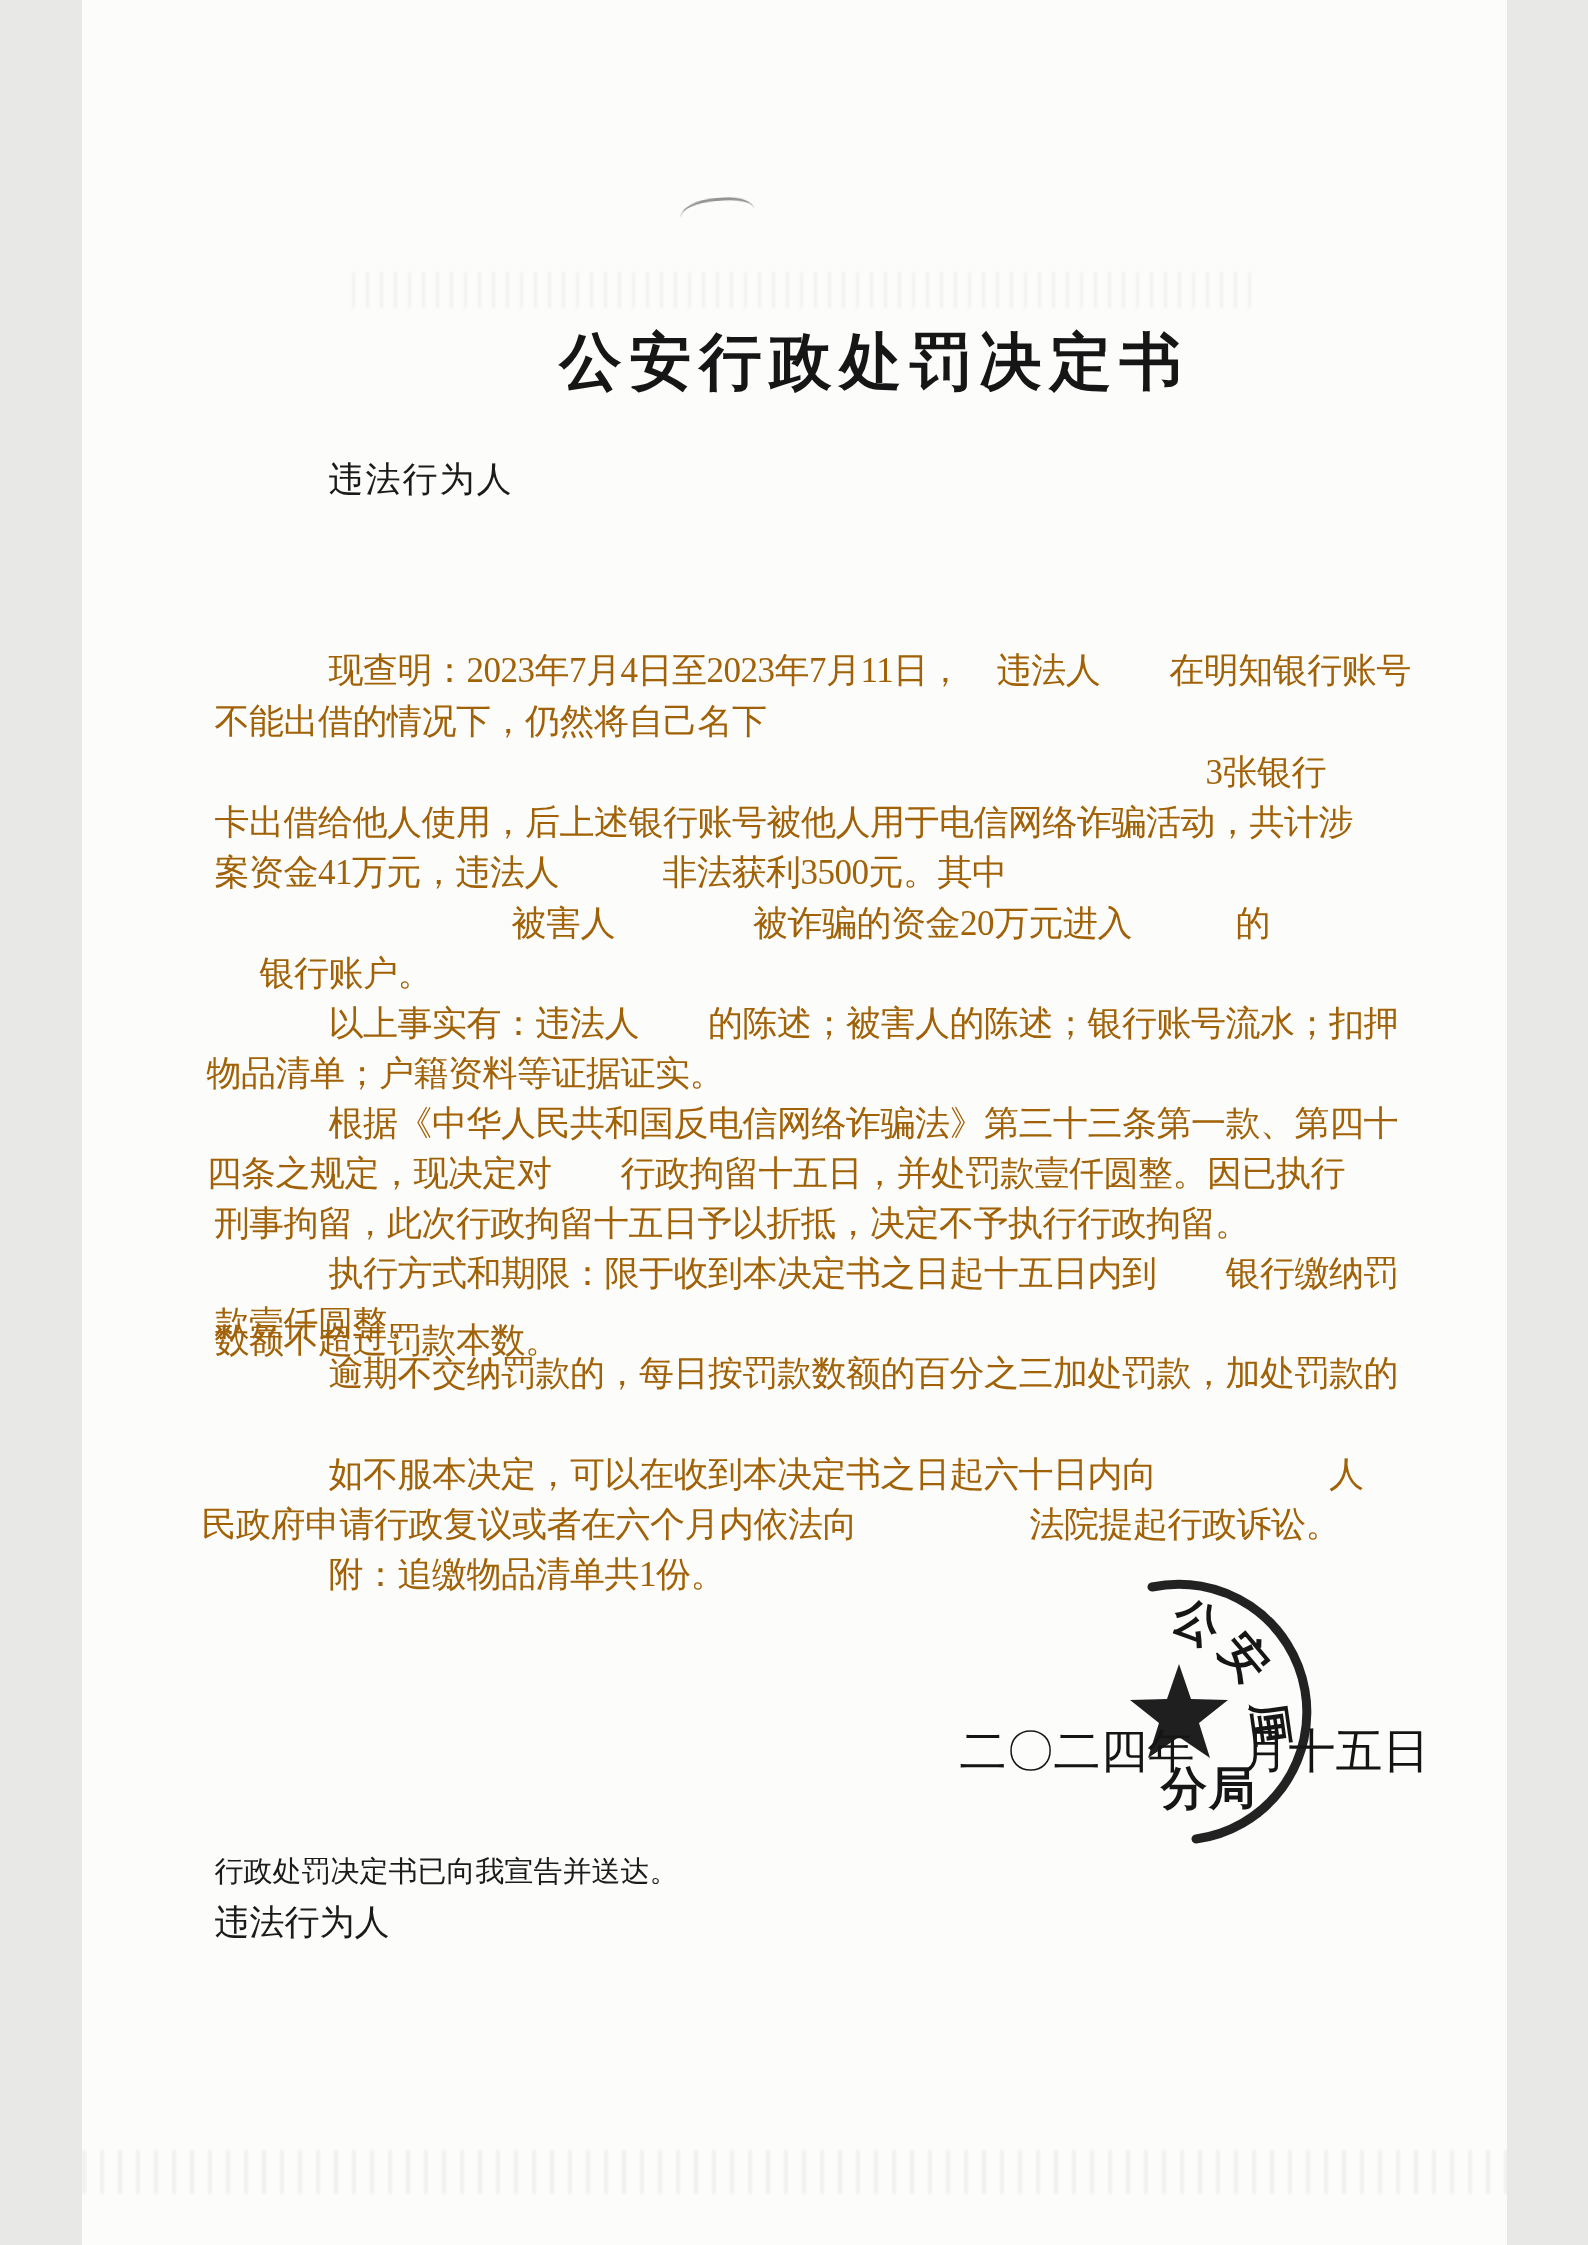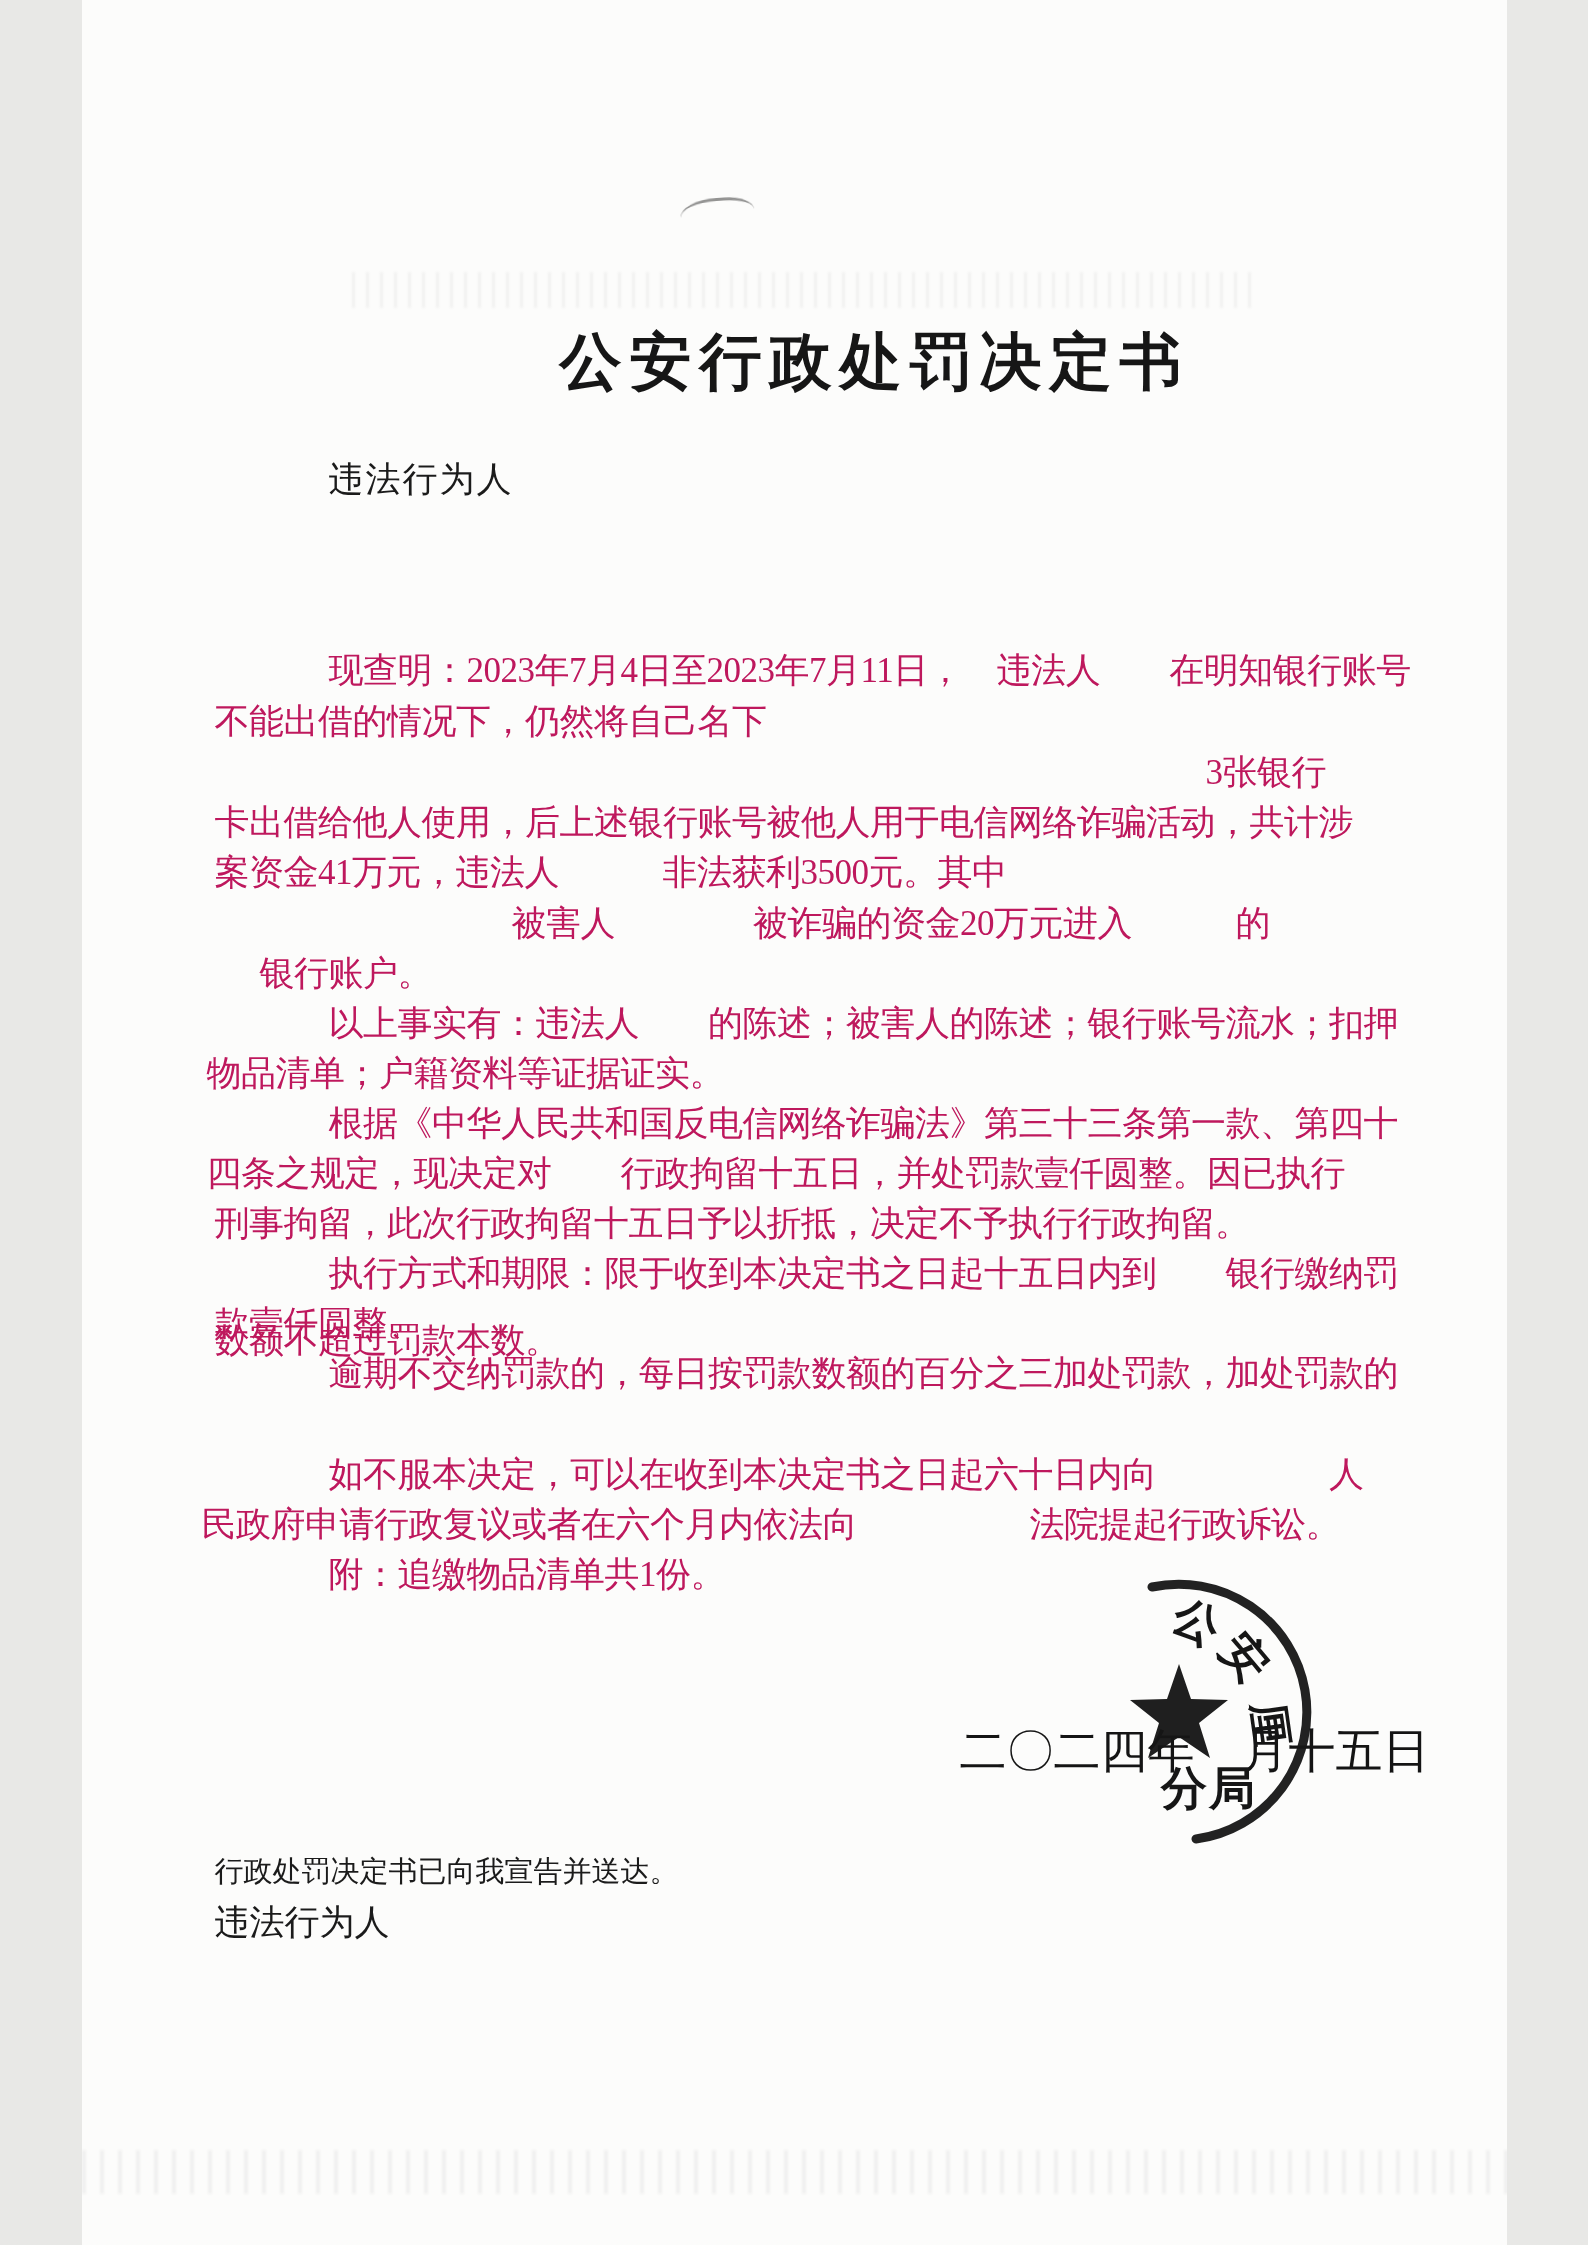--- a/index.html
+++ b/index.html
@@ -17,21 +17,21 @@
     font-size:62px;font-weight:700;letter-spacing:8px;
     white-space:pre;color:#161616;
   }
   .party-label{
     position:absolute;left:247px;top:456px;
     font-size:35px;letter-spacing:2px;white-space:pre;
   }
   .ln{
     position:absolute;
     font-size:35px;line-height:42px;letter-spacing:-0.5px;
-    white-space:pre;color:#be185d;
+    white-space:pre;color:#a16207;
   }
   .ln1{left:247px;top:650px;}
   .ln2{left:133px;top:701px;}
   .ln3{left:1124px;top:752px;}
   .ln4{left:133px;top:802px;}
   .ln5{left:133px;top:852px;}
   .ln6{left:430px;top:903px;}
   .ln7{left:178px;top:953px;}
   .ln8{left:247px;top:1003px;}
   .ln9{left:125px;top:1053px;}

